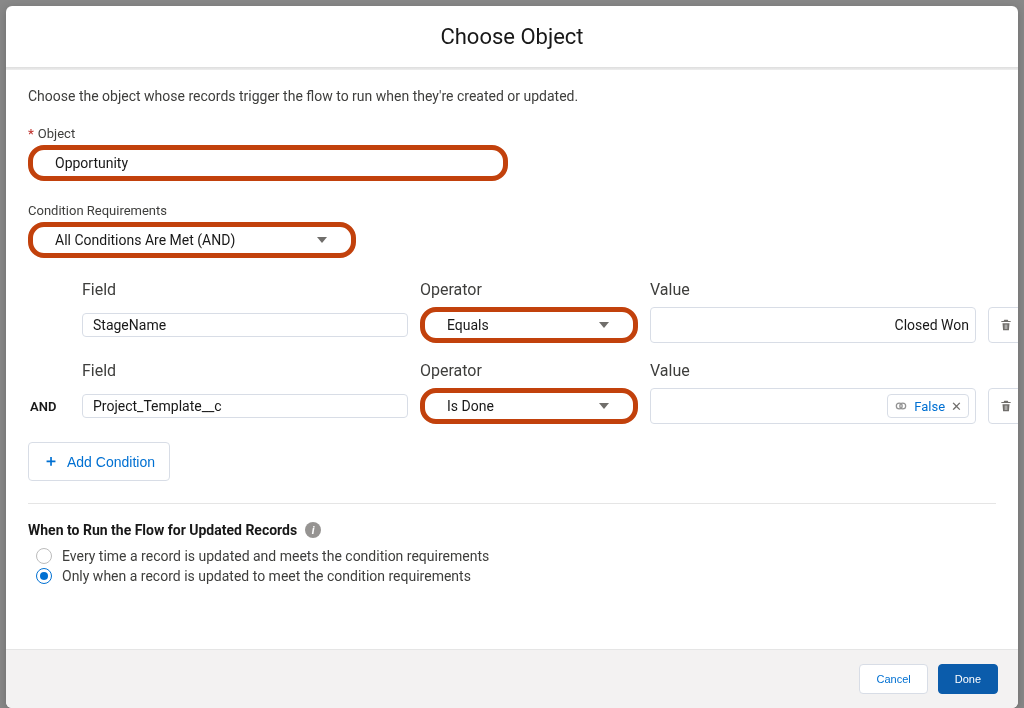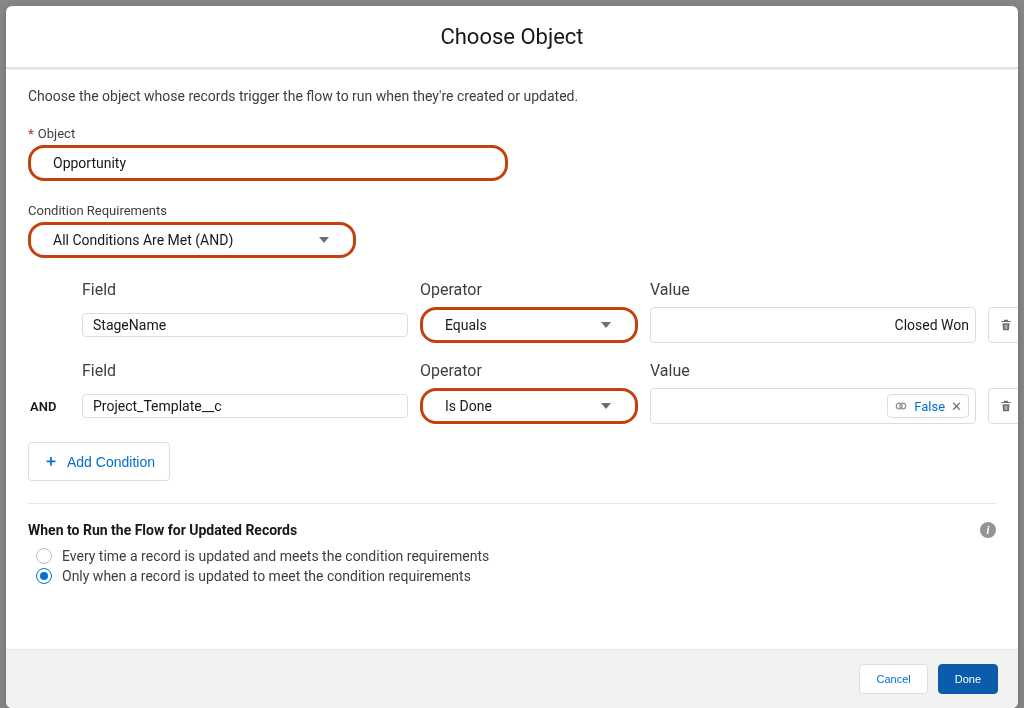--- a/index.html
+++ b/index.html
@@ -50,21 +50,21 @@
       display: block;
     }
     .required::before {
       content: "*";
       color: #c23934;
       margin-right: 4px;
       font-weight: 600;
     }
     .text-input, .select-box {
       height: 36px;
-      border: 3px solid #c2410c;
+      border: 5px solid #c2410c;
       border-radius: 16px;
       font-size: 14px;
       padding: 0 22px;
       background: #fff;
       color: #181818;
       display: flex;
       align-items: center;
       justify-content: space-between;
       width: 100%;
     }
@@ -140,21 +140,20 @@
     .add-cond .plus { color: #0070d2; font-size: 16px; font-weight: 600; }
     .section-divider {
       margin-top: 22px;
       border-top: 1px solid #e5e5e5;
       padding-top: 18px;
     }
     .section-heading {
       display: flex; align-items: center; gap: 8px;
       font-size: 14px; font-weight: 700; color: #181818;
       margin-bottom: 10px;
-      justify-content: space-between;
     }
     .info-icon {
       width: 16px; height: 16px; border-radius: 50%;
       background: #969492; color: #fff;
       display: inline-flex; align-items: center; justify-content: center;
       font-size: 11px; font-weight: 700; font-style: italic;
       cursor: pointer;
     }
     .radio-row { display: flex; align-items: center; gap: 10px; margin: 4px 0 4px 8px; }
     .radio {

